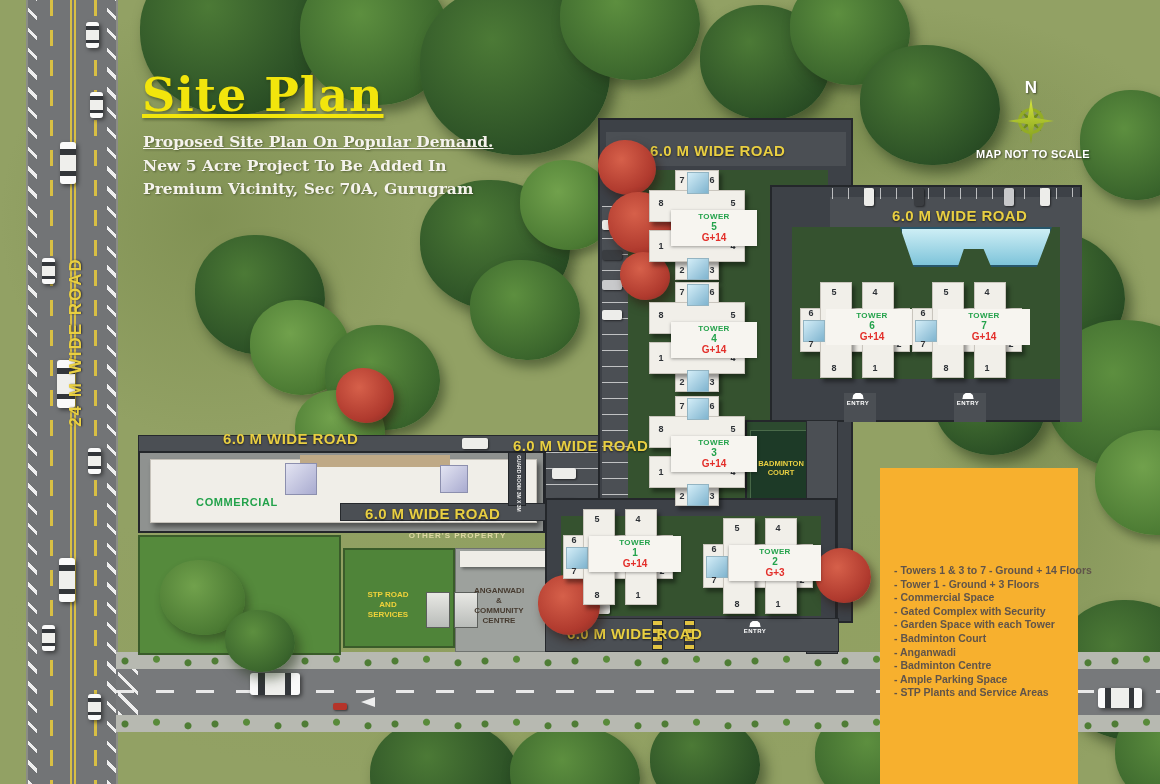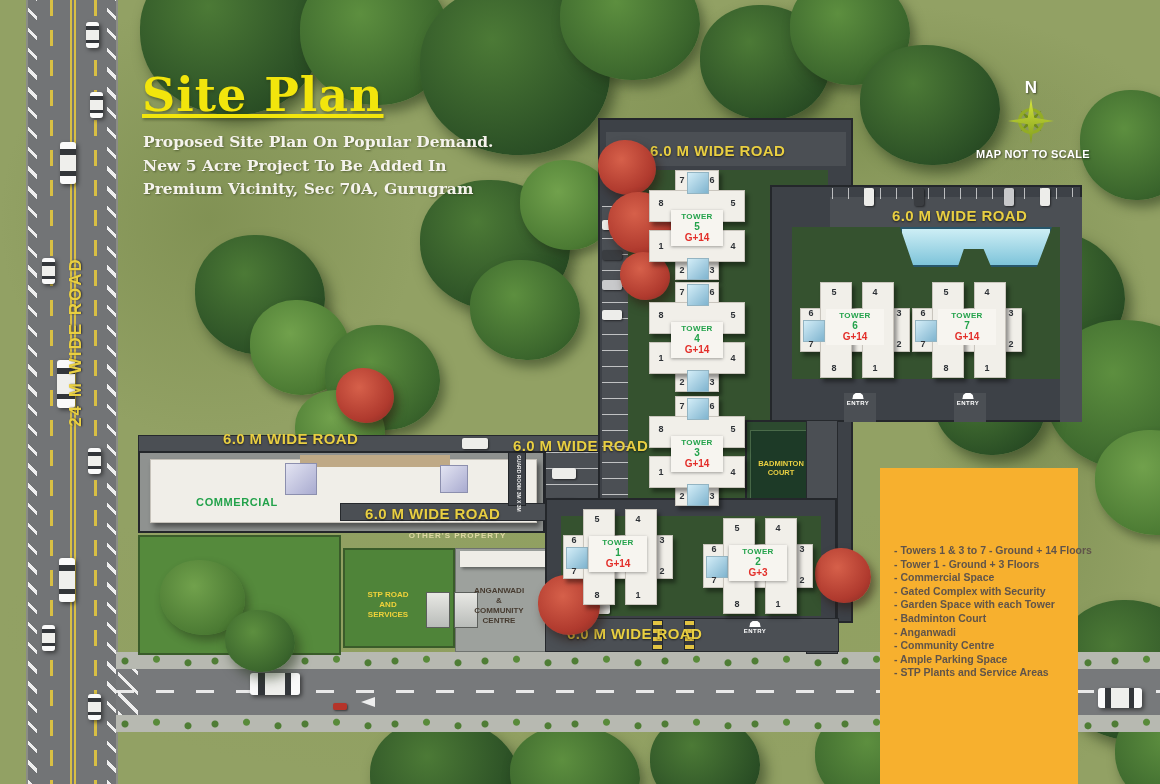--- a/index.html
+++ b/index.html
@@ -45,42 +45,42 @@
   .tw-v{width:96px;height:110px;}
   .tw-v .c{left:26px;top:0;width:44px;height:110px;}
   .tw-v .w1{left:0;top:20px;width:96px;height:32px;}
   .tw-v .w2{left:0;top:60px;width:96px;height:32px;}
   .tw-h{width:110px;height:96px;}
   .tw-h .c{left:0;top:26px;width:110px;height:44px;}
   .tw-h .w1{left:20px;top:0;width:32px;height:96px;}
   .tw-h .w2{left:62px;top:0;width:32px;height:96px;}
   .glass{position:absolute;width:20px;height:20px;background:linear-gradient(135deg,#d3edf7,#7fb4cf);border:1px solid #93b4c2;}
   .unit{position:absolute;transform:translate(-50%,-50%);font-size:9px;font-weight:bold;color:#2e3237;}
-  .chip{position:absolute;background:#f7f5f0;box-shadow:0 1px 3px rgba(0,0,0,.35);text-align:center;padding:2px 0;}
+  .chip{position:absolute;background:#f7f5f0;box-shadow:0 1px 3px rgba(0,0,0,.35);text-align:center;padding:2px 17px;}
   .t-name{display:block;font-size:8px;font-weight:bold;color:#23a24b;letter-spacing:.4px;line-height:9px;}
   .t-num{display:block;font-size:10px;font-weight:bold;color:#23a24b;line-height:11px;}
   .t-fl{display:block;font-size:10px;font-weight:bold;color:#e32f2a;line-height:12px;}
   
   .road-label{position:absolute;color:#e9cf42;font-size:15px;font-weight:bold;letter-spacing:.4px;text-align:center;text-shadow:0 1px 2px rgba(0,0,0,.6);white-space:nowrap;}
   .lbl{position:absolute;text-align:center;font-weight:bold;}
   .entry-lbl{position:absolute;color:#fff;font-size:6px;font-weight:bold;letter-spacing:.5px;text-align:center;}
   .carglyph{display:block;width:16px;height:6px;margin:0 auto 1px;background:#fff;clip-path:polygon(15% 100%,20% 35%,35% 0,65% 0,80% 35%,85% 100%);}
   
   .title{position:absolute;font-family:"DejaVu Serif",serif;font-weight:bold;color:#f2e50c;font-size:46px;letter-spacing:1px;text-shadow:1px 2px 3px rgba(40,50,20,.45);z-index:40;}
   .subtitle{position:absolute;font-family:"DejaVu Serif",serif;font-weight:bold;color:#f5f3ec;font-size:15.5px;line-height:23.5px;text-shadow:1px 1px 2px rgba(40,50,20,.5);z-index:40;}
   
   .compass{position:absolute;z-index:40;}
   .compass .n{display:block;text-align:center;color:#fff;font-size:17px;font-weight:bold;text-shadow:1px 1px 2px rgba(0,0,0,.5);}
   .rose{position:relative;width:46px;height:46px;margin:0 auto;}
   .rose .ring{position:absolute;left:10px;top:10px;width:20px;height:20px;border:3px solid #93ac25;border-radius:50%;}
   .rose .star{position:absolute;left:0;top:0;width:46px;height:46px;background:linear-gradient(180deg,#d8e73c,#7d9a1c);clip-path:polygon(50% 0,57% 43%,100% 50%,57% 57%,50% 100%,43% 57%,0 50%,43% 43%);}
   .rose .star2{position:absolute;left:8px;top:8px;width:30px;height:30px;background:#6f8c18;clip-path:polygon(50% 0,57% 43%,100% 50%,57% 57%,50% 100%,43% 57%,0 50%,43% 43%);transform:rotate(45deg);}
   .scale-note{position:absolute;color:#fff;font-size:11px;font-weight:bold;letter-spacing:.3px;text-shadow:1px 1px 2px rgba(0,0,0,.5);z-index:40;white-space:nowrap;}
   
-  .legend{position:absolute;left:880px;top:468px;width:198px;height:316px;background:#f7b02e;z-index:50;box-sizing:border-box;padding:76px 8px 0 14px;}
+  .legend{position:absolute;left:880px;top:468px;width:198px;height:316px;background:#f7b02e;z-index:50;box-sizing:border-box;padding:96px 8px 0 14px;}
   .legend-item{font-size:10.5px;line-height:13.6px;color:#60544a;font-weight:bold;white-space:nowrap;}
   .arrowL{position:absolute;width:0;height:0;border:5px solid transparent;border-right:14px solid #eee;}
   .machine{position:absolute;background:linear-gradient(180deg,#e8e8e4,#b9bcb9);border:1px solid #5c5f5c;}
   .rot90{transform:rotate(90deg);transform-origin:left top;}
 </style>
 </head>
 <body>
 
 <div class="stage">
 
@@ -393,21 +393,21 @@
     <span class="unit" style="left:75px;top:86px;">1</span>
     <div class="chip" style="left:26px;top:27px;width:58px;">
       <span class="t-name">TOWER</span>
       <span class="t-num">2</span>
       <span class="t-fl">G+3</span>
     </div>
   </div>
 
   <div class="title" style="left:142px;top:68px;text-decoration:underline;">Site Plan</div>
   <div class="subtitle" style="left:143px;top:130px;">
-    <span style="display:block;">Proposed Site Plan On Popular Demand.</span>
+    <span style="display:block;text-decoration:underline;">Proposed Site Plan On Popular Demand.</span>
     <span style="display:block;">New 5 Acre Project To Be Added In</span>
     <span style="display:block;">Premium Vicinity, Sec 70A, Gurugram</span>
   </div>
 
   <div class="compass" style="left:1000px;top:78px;width:62px;">
     <span class="n">N</span>
     <div class="rose">
       <div class="star2"></div>
       <div class="ring"></div>
       <div class="star"></div>
@@ -416,18 +416,18 @@
   <div class="scale-note" style="left:976px;top:148px;">MAP NOT TO SCALE</div>
 
   <div class="legend">
     <div class="legend-item">- Towers 1 &amp; 3 to 7 - Ground + 14 Floors</div>
     <div class="legend-item">- Tower 1 - Ground + 3 Floors</div>
     <div class="legend-item">- Commercial Space</div>
     <div class="legend-item">- Gated Complex with Security</div>
     <div class="legend-item">- Garden Space with each Tower</div>
     <div class="legend-item">- Badminton Court</div>
     <div class="legend-item">- Anganwadi</div>
-    <div class="legend-item">- Community Centre</div>
+    <div class="legend-item">- Badminton Centre</div>
     <div class="legend-item">- Ample Parking Space</div>
     <div class="legend-item">- STP Plants and Service Areas</div>
   </div>
 
 </div>
 
 </body></html>

